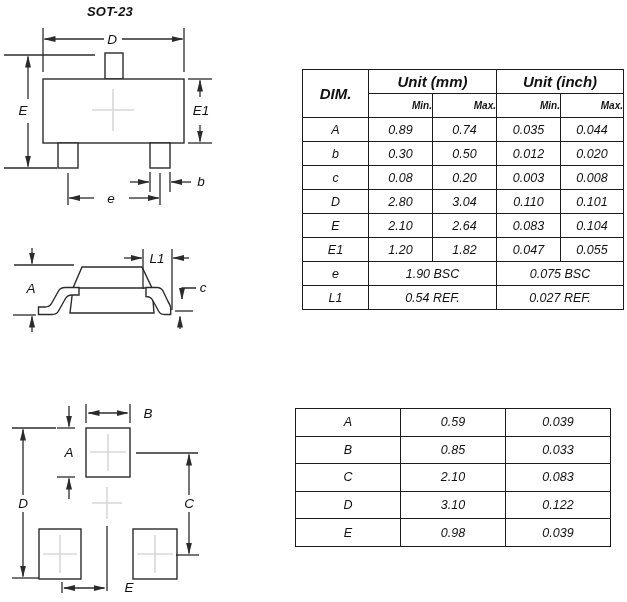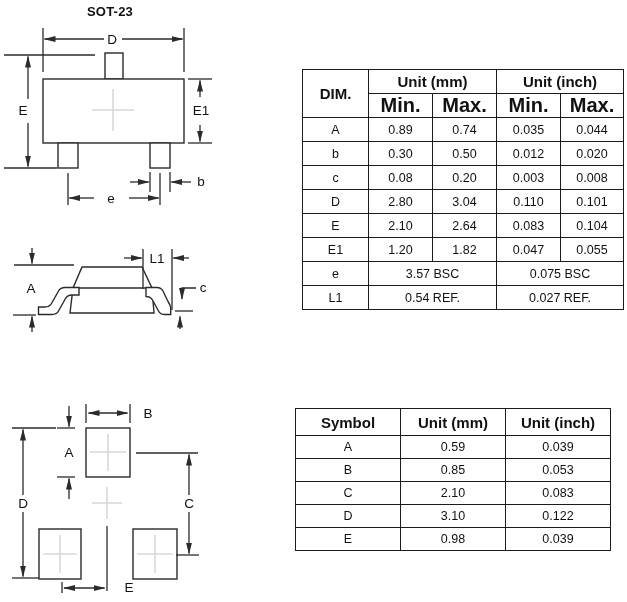--- a/index.html
+++ b/index.html
@@ -1,33 +1,33 @@
 <!DOCTYPE html>
 <html><head>
 <meta charset="utf-8">
 <style>
   html,body{margin:0;padding:0;background:#fff;}
   .page{position:relative;width:627px;height:602px;background:#ffffff;overflow:hidden;
-        font-family:"Liberation Sans",sans-serif;color:#111;}
+        font-family:"Liberation Sans",sans-serif;color:#111;font-style:italic;}
   .pkg-title{position:absolute;left:87px;top:4px;font-size:13px;font-weight:bold;letter-spacing:.2px;}
   .pad-title{position:absolute;left:4px;top:370px;font-size:14.5px;font-weight:bold;letter-spacing:.3px;}
   svg{position:absolute;}
   #svg-top{left:0;top:20px;}
   #svg-side{left:0;top:240px;}
   #svg-pad{left:0;top:395px;}
   .ln{stroke:#2b2b2b;stroke-width:1.3;fill:none;}
   .shape{fill:#ffffff;stroke:#2b2b2b;stroke-width:1.4;}
   .faint{stroke:#d8d8d8;stroke-width:1.6;fill:none;}
   .dimlbl{font-family:"Liberation Sans",sans-serif;font-size:13.5px;fill:#111;}
   table{border-collapse:collapse;position:absolute;table-layout:fixed;background:#fff;}
   th,td{border:1.5px solid #1b1b1b;text-align:center;vertical-align:middle;padding:0;}
   #dim-table{left:302px;top:22px;width:321px;height:240px;margin-top:47px;}
   #dim-table tr{height:24px;}
   #dim-table th{font-size:15px;font-weight:bold;}
-  #dim-table th.sub{font-size:20px;}
+  #dim-table th.sub{font-size:10px;text-align:right;}
   #dim-table td{font-size:12.5px;font-weight:normal;}
   #pad-table{left:295px;top:408px;width:315px;height:139px;}
   #pad-table tr{height:23px;}
   #pad-table tr.hdr{height:27px;}
   #pad-table th{font-size:15px;font-weight:bold;}
   #pad-table td{font-size:12.5px;}
 </style>
 </head>
 <body>
 
@@ -143,21 +143,21 @@
     </tr>
     <tr>
       <td>E1</td>
       <td>1.20</td>
       <td>1.82</td>
       <td>0.047</td>
       <td>0.055</td>
     </tr>
     <tr>
       <td>e</td>
-      <td colspan="2">3.57 BSC</td>
+      <td colspan="2">1.90 BSC</td>
       <td colspan="2">0.075 BSC</td>
     </tr>
     <tr>
       <td>L1</td>
       <td colspan="2">0.54 REF.</td>
       <td colspan="2">0.027 REF.</td>
     </tr>
   </tbody>
     </table>
 
@@ -248,34 +248,29 @@
     </g>
   </svg>
 
   <table id="pad-table">
     <colgroup>
         <col style="width:105px">
         <col style="width:105px">
         <col style="width:105px">
       </colgroup>
     <tbody>
-        <tr class="hdr">
-      <th>Symbol</th>
-      <th>Unit (mm)</th>
-      <th>Unit (inch)</th>
-    </tr>
     <tr>
       <td>A</td>
       <td>0.59</td>
       <td>0.039</td>
     </tr>
     <tr>
       <td>B</td>
       <td>0.85</td>
-      <td>0.053</td>
+      <td>0.033</td>
     </tr>
     <tr>
       <td>C</td>
       <td>2.10</td>
       <td>0.083</td>
     </tr>
     <tr>
       <td>D</td>
       <td>3.10</td>
       <td>0.122</td>

